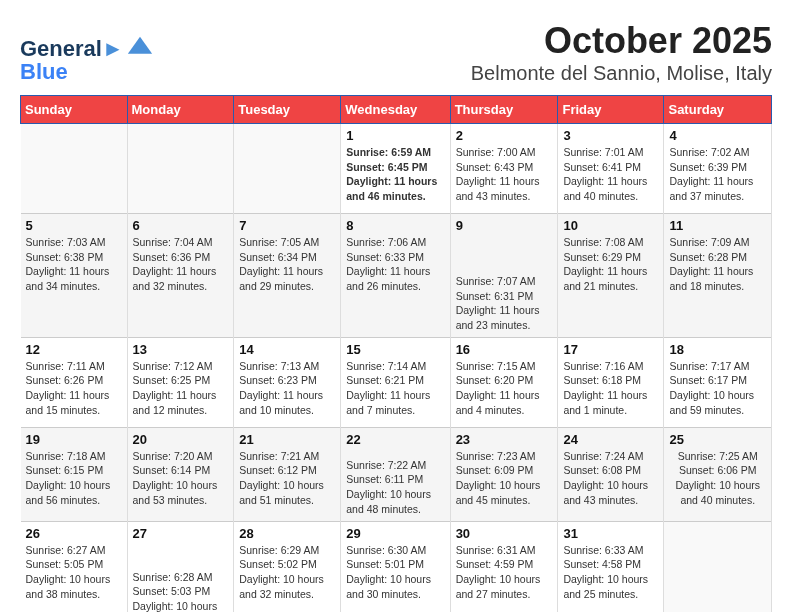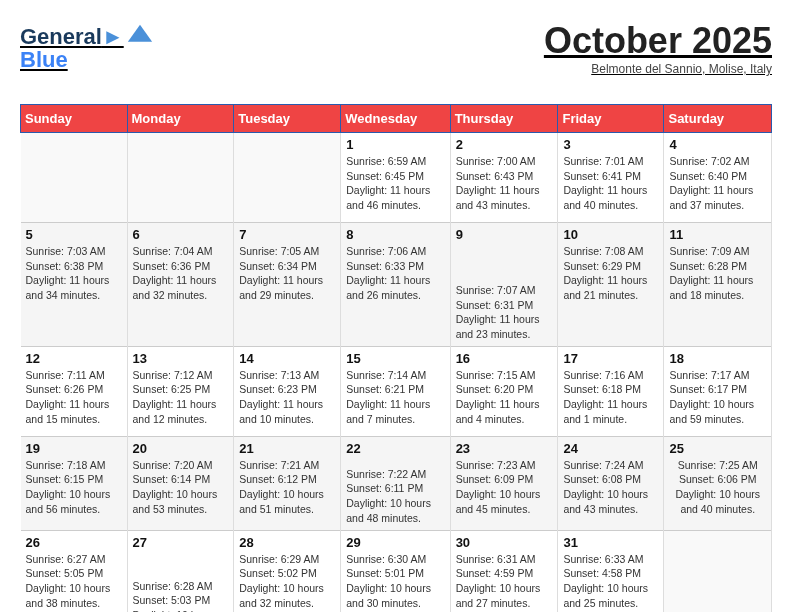--- a/index.html
+++ b/index.html
@@ -6,23 +6,22 @@
     body {
       font-family: Arial, sans-serif;
       background: #fff;
       width: 792px;
       min-height: 612px;
       padding: 20px;
     }
     .header {
       display: flex;
       justify-content: space-between;
-      align-items: center;
-      margin-bottom: 28px;
-      text-decoration: underline;
+      align-items: flex-end;
+      margin-bottom: 10px;
     }
     .logo {
       display: flex;
       align-items: center;
     }
     .logo-text {
       font-size: 22px;
       font-weight: bold;
       color: #1a3a5c;
       line-height: 1.1;
@@ -37,21 +36,21 @@
     }
     .title-block {
       text-align: right;
     }
     .month-title {
       font-size: 36px;
       font-weight: bold;
       color: #222;
     }
     .subtitle {
-      font-size: 12px;
+      font-size: 20px;
       color: #444;
     }
     table {
       width: 100%;
       border-collapse: collapse;
       font-size: 11px;
     }
     thead tr th {
       background: #ef4444;
       color: #fff;
@@ -124,21 +123,21 @@
         <th>Saturday</th>
       </tr>
   </thead>
   <tbody id="calendar-body">
   <tr>
         <td class="empty"></td>
         <td class="empty"></td>
         <td class="empty"></td>
         <td>
           <div class="day-num">1</div>
-          <div class="day-info" style="white-space: pre-line;">Sunrise: 6:59 AM
+          <div class="day-info" style="white-space: pre-line; font-weight: bold;">Sunrise: 6:59 AM
 Sunset: 6:45 PM
 Daylight: 11 hours
 and 46 minutes.</div>
         </td>
         <td>
           <div class="day-num">2</div>
           <div class="day-info" style="white-space: pre-line;">Sunrise: 7:00 AM
 Sunset: 6:43 PM
 Daylight: 11 hours
 and 43 minutes.</div>
@@ -146,21 +145,21 @@
         <td>
           <div class="day-num">3</div>
           <div class="day-info" style="white-space: pre-line;">Sunrise: 7:01 AM
 Sunset: 6:41 PM
 Daylight: 11 hours
 and 40 minutes.</div>
         </td>
         <td>
           <div class="day-num">4</div>
           <div class="day-info" style="white-space: pre-line;">Sunrise: 7:02 AM
-Sunset: 6:40 PM
+Sunset: 6:39 PM
 Daylight: 11 hours
 and 37 minutes.</div>
         </td>
       </tr>
       <tr>
         <td>
           <div class="day-num">5</div>
           <div class="day-info" style="white-space: pre-line;">Sunrise: 7:03 AM
 Sunset: 6:38 PM
 Daylight: 11 hours

